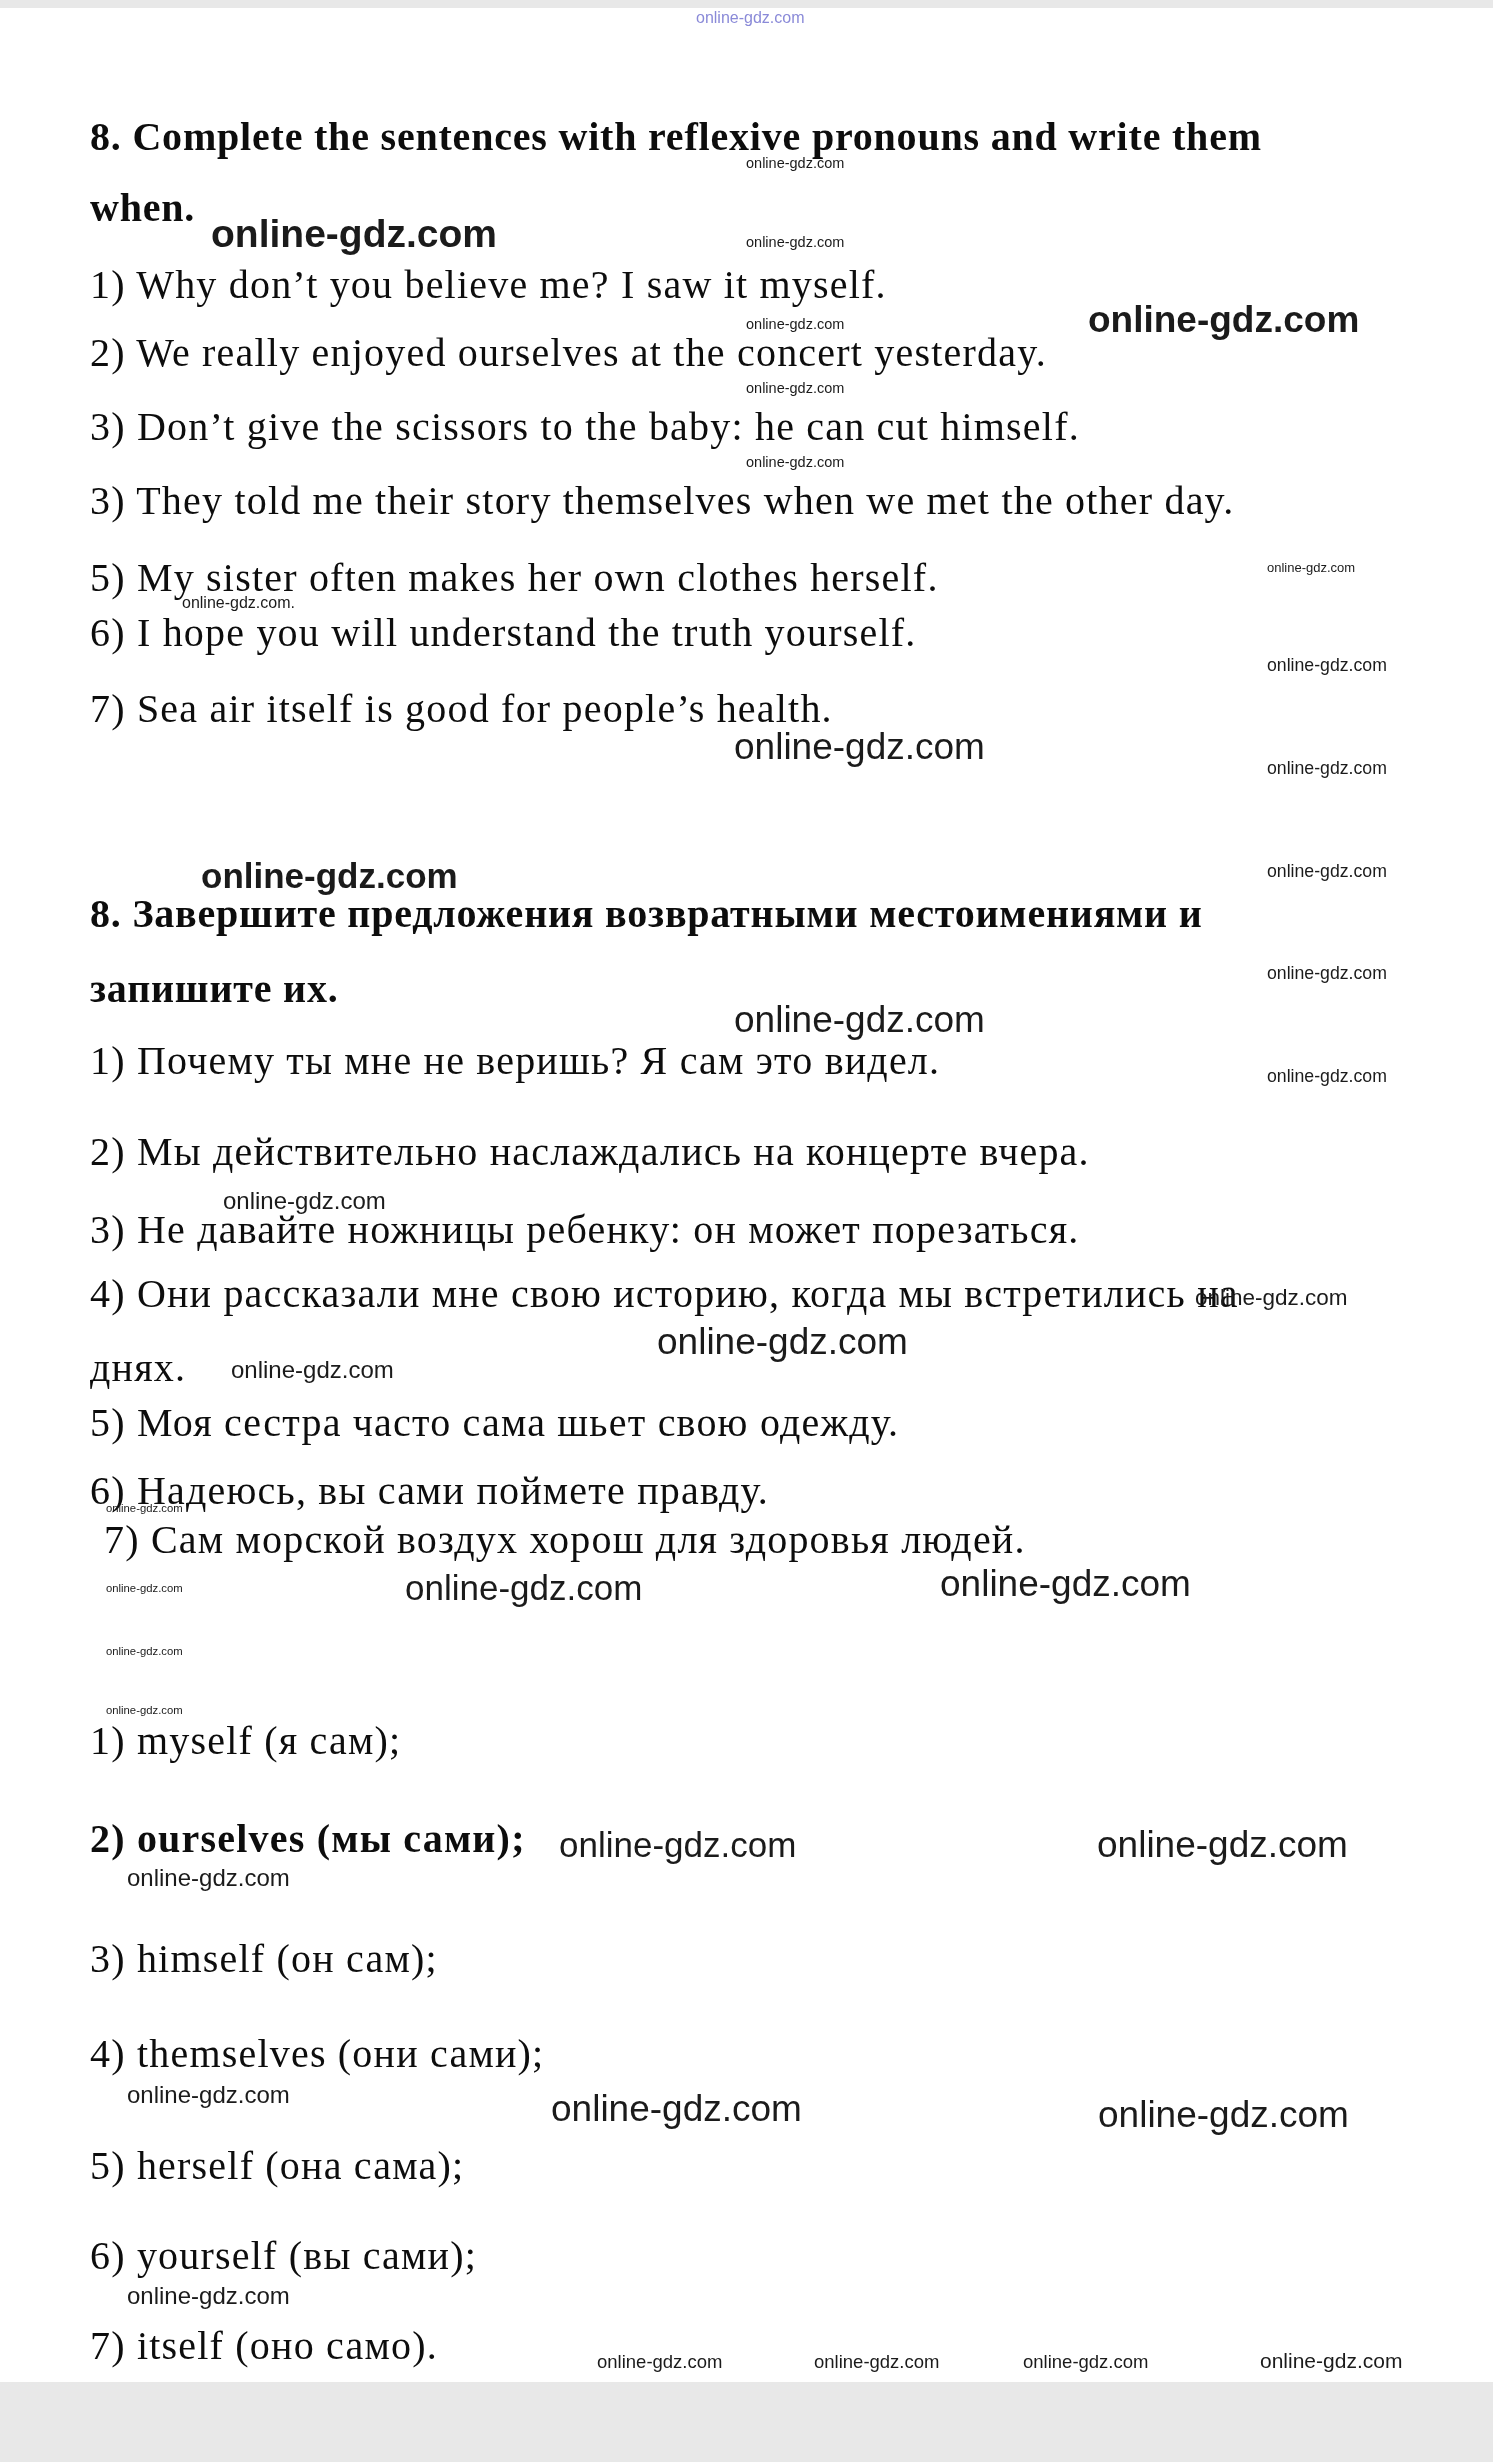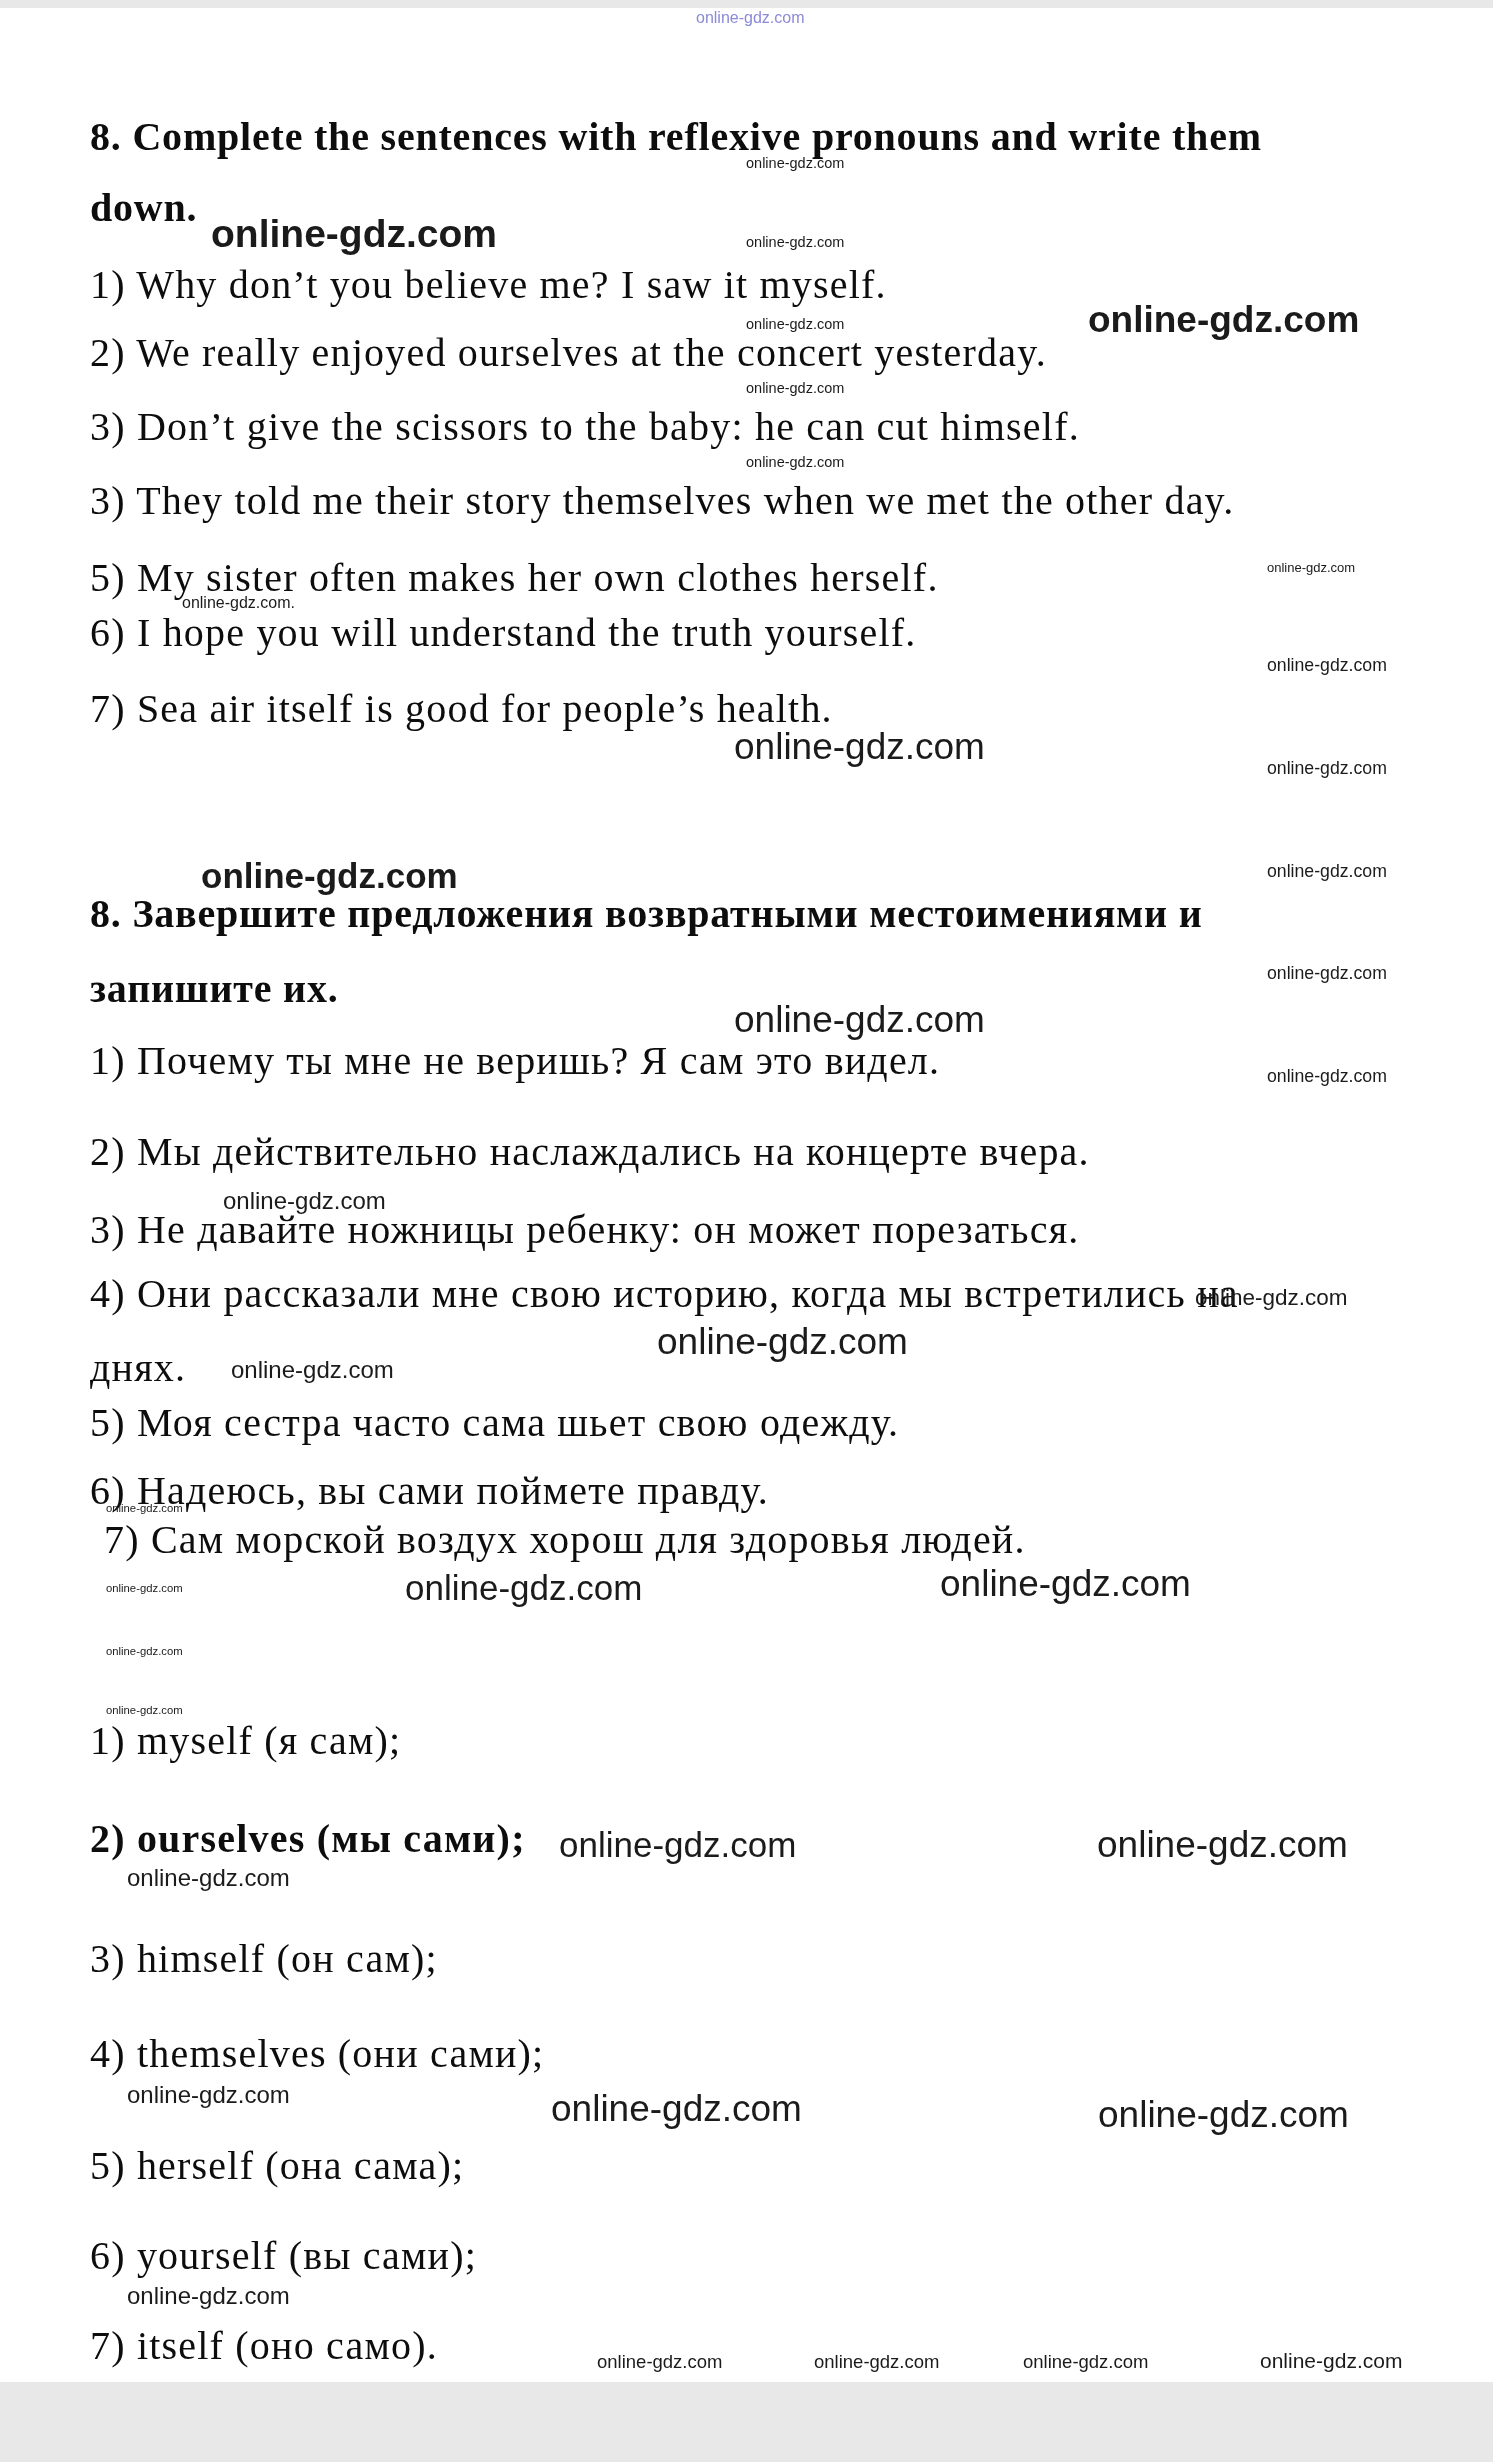--- a/index.html
+++ b/index.html
@@ -34,21 +34,21 @@
 </style>
 </head>
 <body>
 
 <div class="page">
 
   <div class="w w-purple" style="left:696px;top:1.6px;font-size:16px;">online-gdz.com</div>
 
   <div>
     <div class="t b" style="left:90px;top:109px;">8. Complete the sentences with reflexive pronouns and write them</div>
-    <div class="t b" style="left:90px;top:180px;">down.</div>
+    <div class="t b" style="left:90px;top:180px;">when.</div>
     <div class="t" style="left:90px;top:257px;">1) Why don’t you believe me? I saw it myself.</div>
     <div class="t" style="left:90px;top:325px;">2) We really enjoyed ourselves at the concert yesterday.</div>
     <div class="t" style="left:90px;top:399px;">3) Don’t give the scissors to the baby: he can cut himself.</div>
     <div class="t" style="left:90px;top:473px;">3) They told me their story themselves when we met the other day.</div>
     <div class="t" style="left:90px;top:550px;">5) My sister often makes her own clothes herself.</div>
     <div class="t" style="left:90px;top:605px;">6) I hope you will understand the truth yourself.</div>
     <div class="t" style="left:90px;top:681px;">7) Sea air itself is good for people’s health.</div>
   </div>
 
   <div class="w" style="left:746px;top:148px;font-size:14.5px;">online-gdz.com</div>

